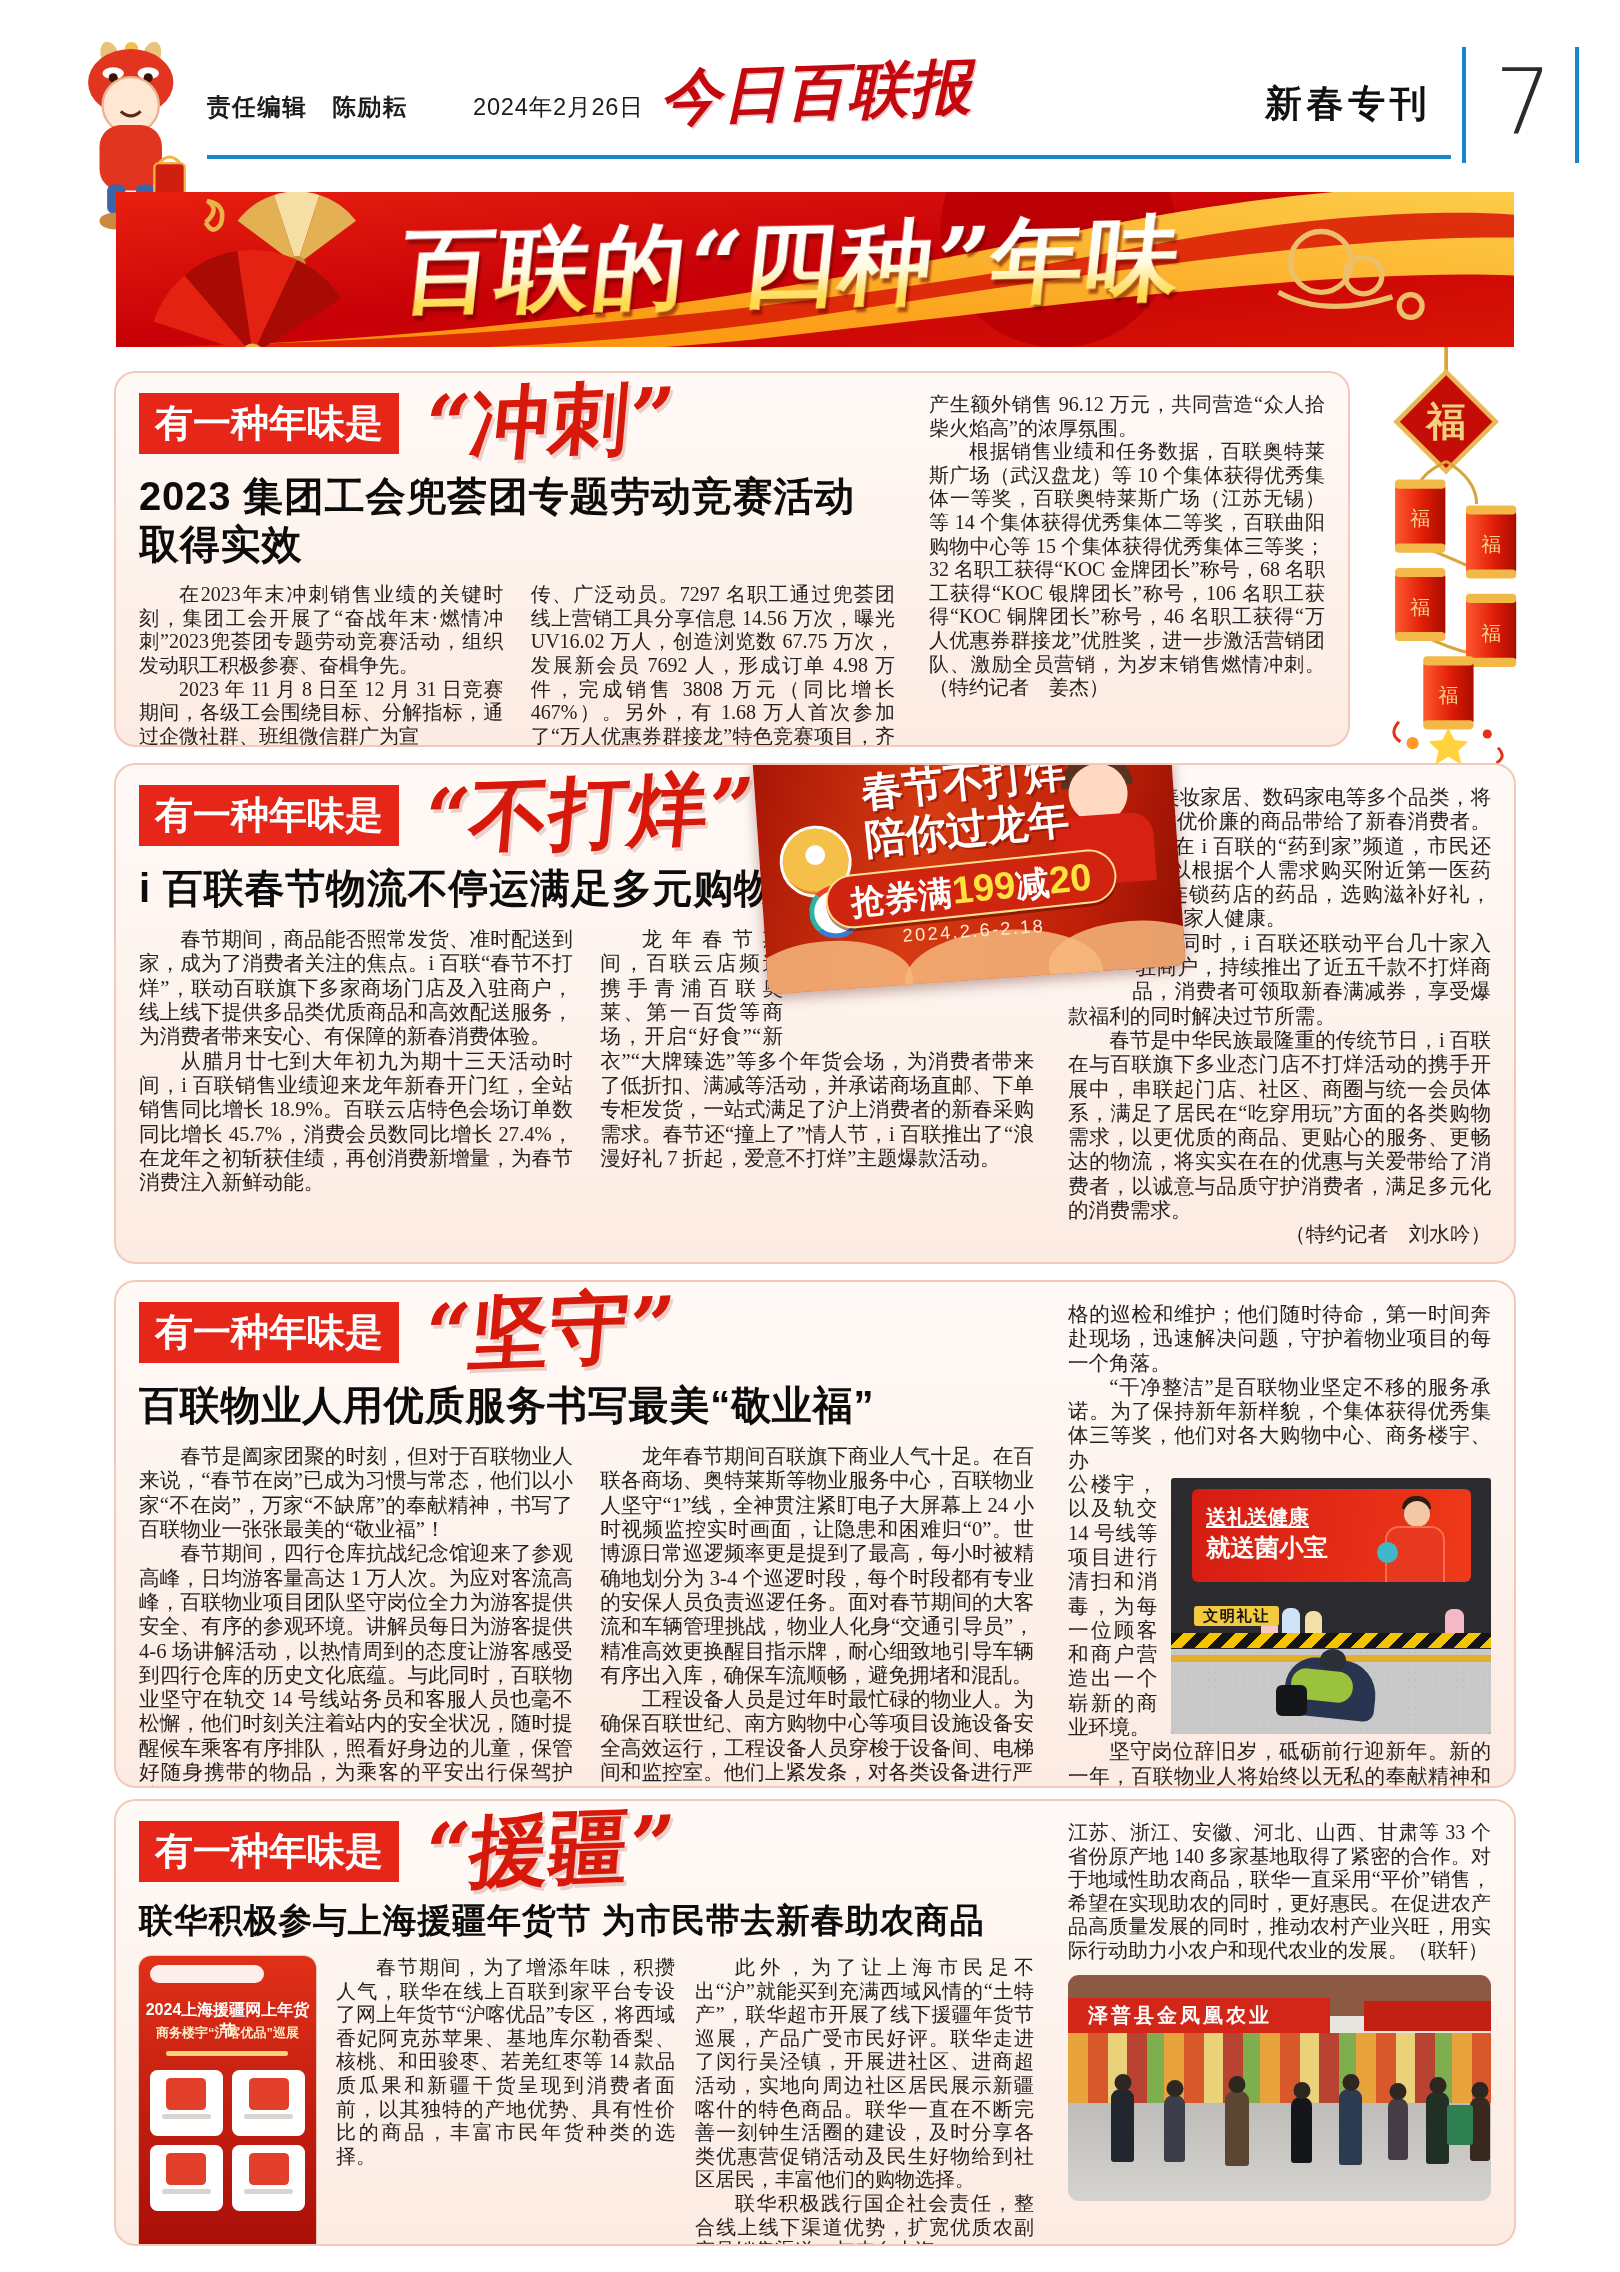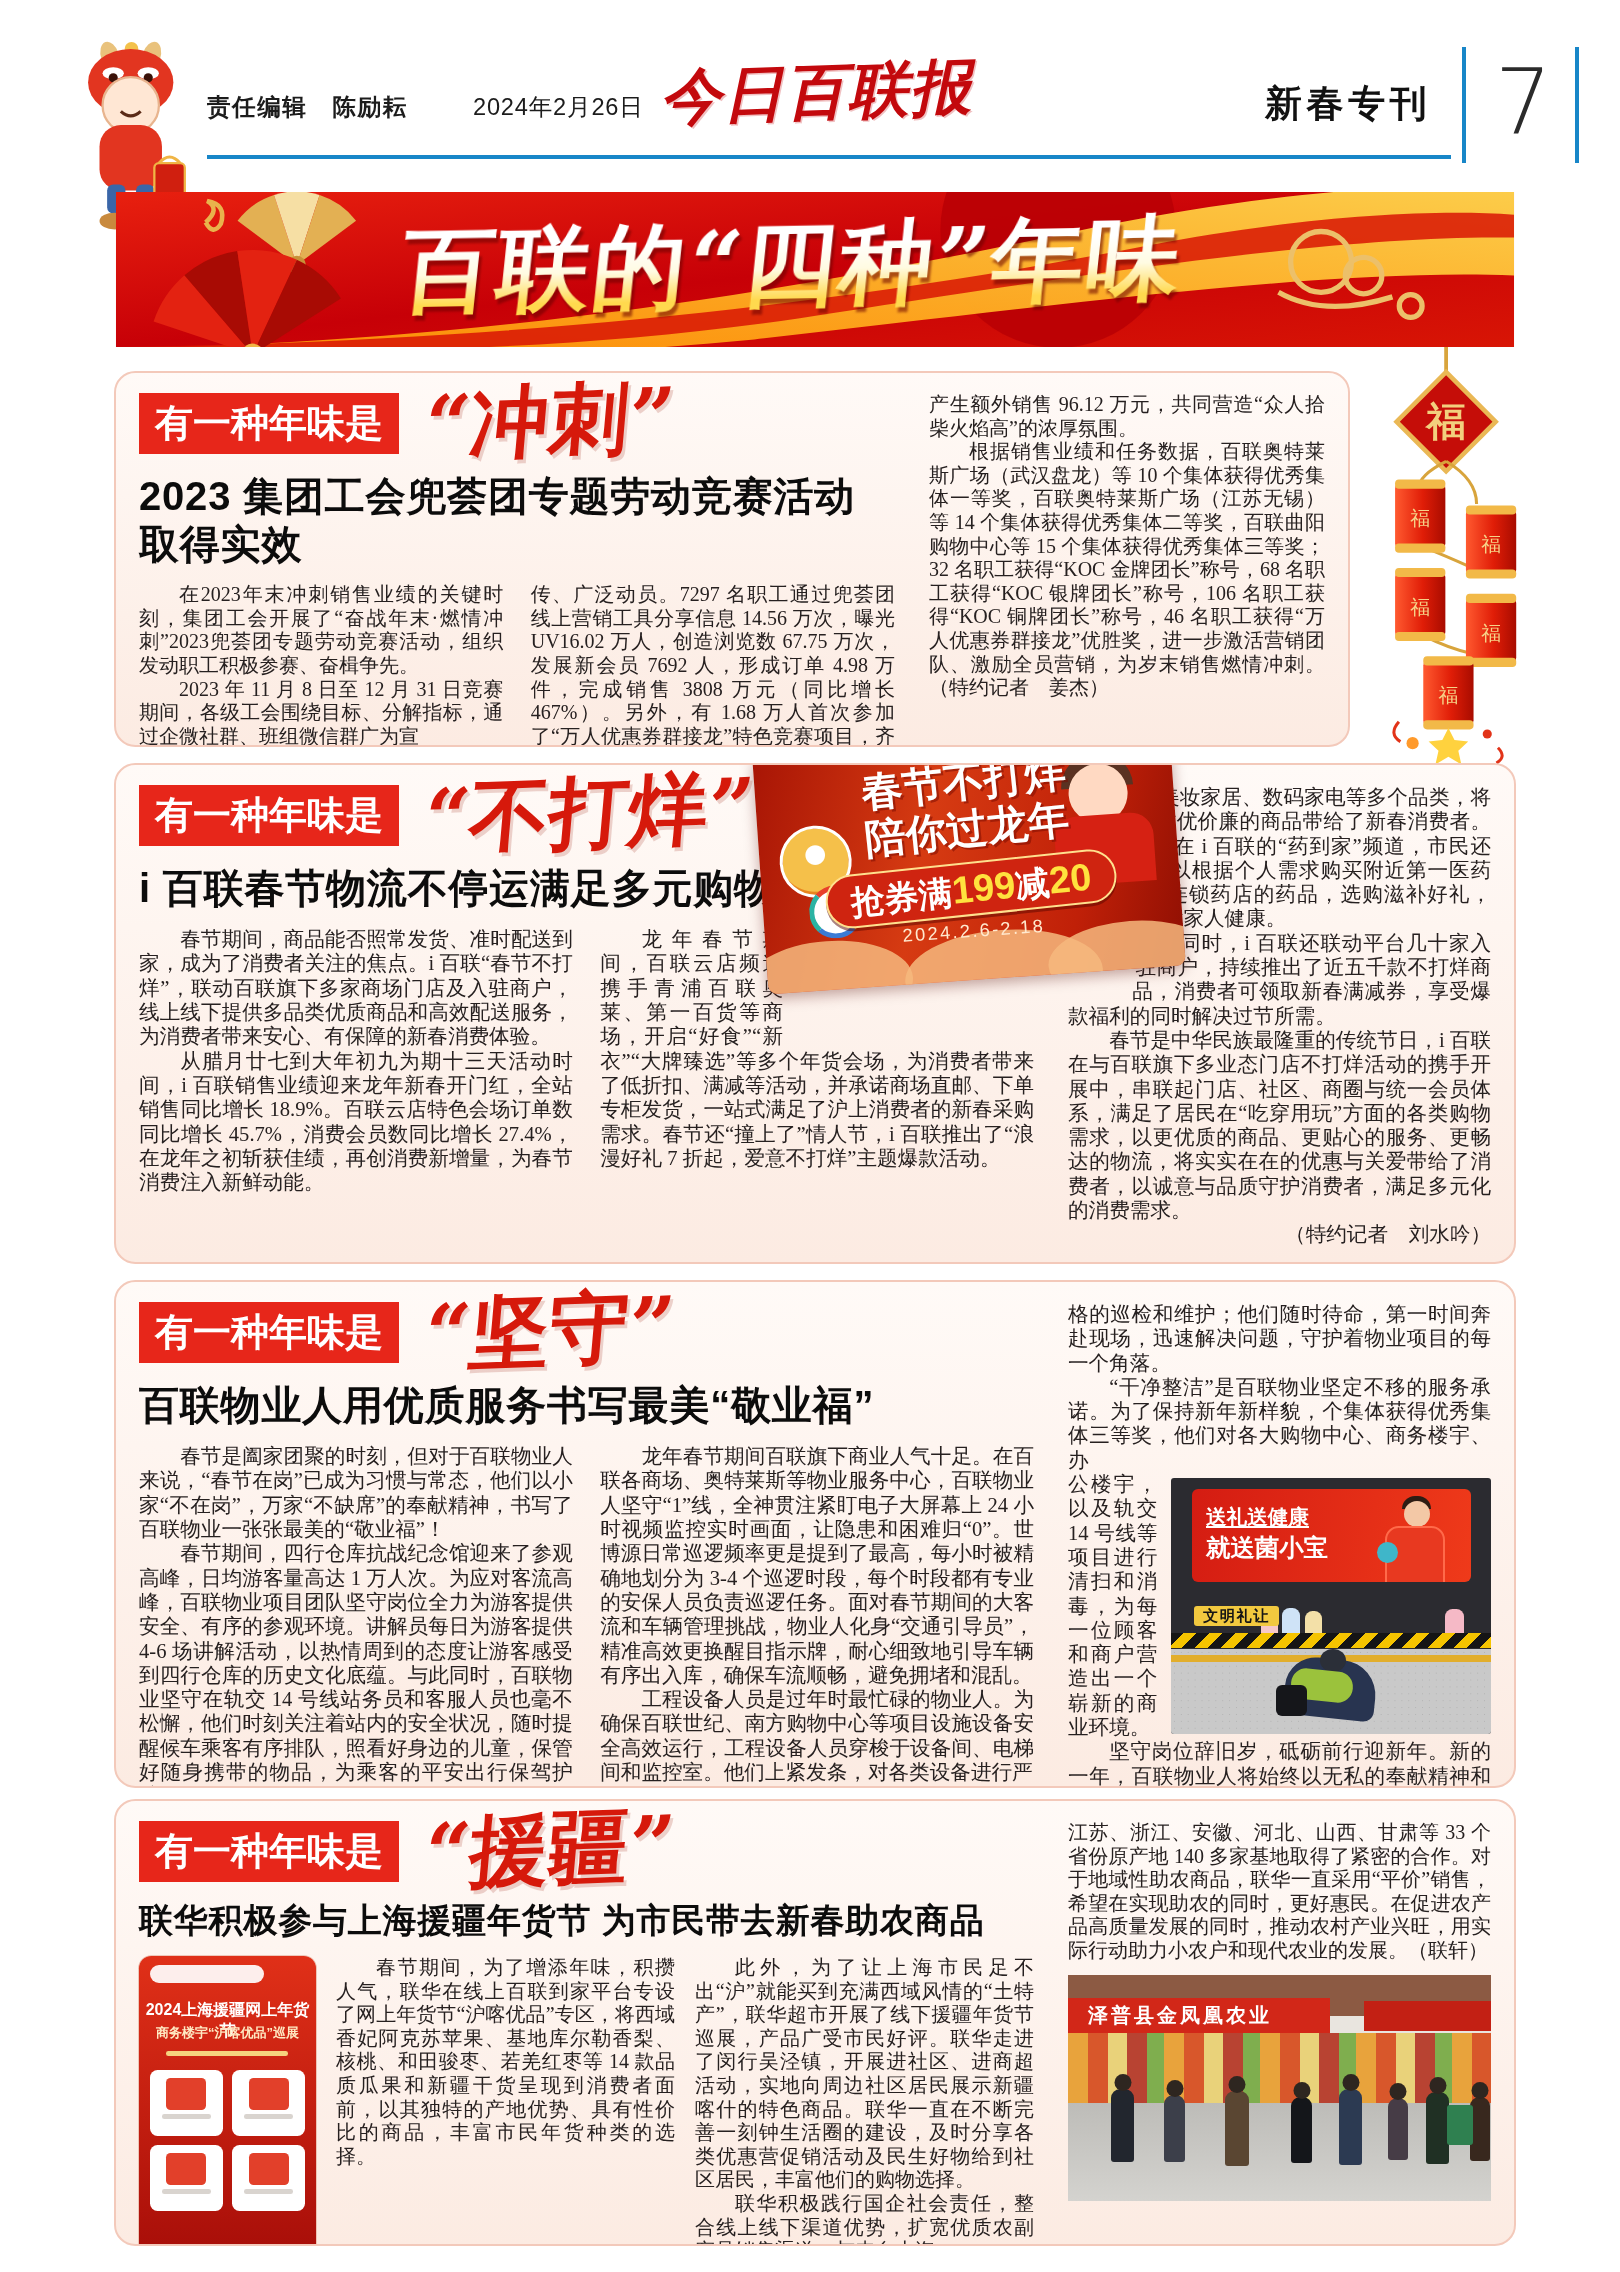--- a/index.html
+++ b/index.html
@@ -111,21 +111,21 @@
   .phone{flex:none;width:177px;border-radius:12.2px;overflow:hidden;position:relative;
          background:linear-gradient(#e03018,#a60d08);box-shadow:0 0 0 0.8px #e9b9a9;}
   .ph-search{position:absolute;left:10.7px;top:9.1px;width:114px;height:18.3px;border-radius:9.1px;background:#fff;opacity:.92;}
   .ph-t1{position:absolute;left:0;right:0;top:44px;text-align:center;color:#fff;font:bold 16px/1.3 "Liberation Sans",sans-serif;}
   .ph-t2{position:absolute;left:0;right:0;top:69px;text-align:center;color:#ffe9c2;font:bold 13px/1.3 "Liberation Sans",sans-serif;}
   .ph-gold{position:absolute;left:27.4px;top:95px;width:122px;height:4.6px;border-radius:2.3px;background:#f6d27e;}
   .ph-tile{position:absolute;width:73px;height:66px;border-radius:7.6px;background:#fff;}
   .ph-tile i{display:block;margin:7.6px auto 4.6px;width:40px;height:32px;border-radius:4.6px;background:#e2402a;}
   .ph-tile em{display:block;margin:0 auto;width:49px;height:5.3px;border-radius:2.3px;background:#d9d4cf;}
   
-  .p4photo{width:100%;height:226px;margin-top:12.2px;border-radius:0;overflow:hidden;position:relative;background:#e9e5df;}
+  .p4photo{width:100%;height:226px;margin-top:12.2px;border-radius:11px;overflow:hidden;position:relative;background:#e9e5df;}
   .p4-store{position:absolute;left:0;right:0;top:0;height:41px;background:#8c5a43;}
   .p4-banner{position:absolute;left:0;top:23px;width:62%;height:35px;background:#d22718;color:#fff;
              font:bold 20px/35px "Liberation Sans",sans-serif;letter-spacing:3px;padding-left:20px;box-sizing:border-box;}
   .p4-banner2{position:absolute;right:0;top:26px;width:30%;height:30.5px;background:#c32014;}
   .p4-shelf{position:absolute;left:0;right:0;top:58px;height:70px;
             background:repeating-linear-gradient(90deg,#e8a33c 0 20px,#d8572b 20px 40px,#e9d27a 40px 59px,#b84332 59px 79px,#7fae4e 79px 96px);}
   .p4-ground{position:absolute;left:0;right:0;top:128px;bottom:0;background:linear-gradient(#bdbcb8,#d4d3cf);}
   .person{position:absolute;border-radius:9.1px 9.1px 3px 3px;}
   .person::before{content:"";position:absolute;left:50%;top:-15.2px;transform:translateX(-50%);
                   width:17px;height:17px;border-radius:50%;background:#2e2620;}

